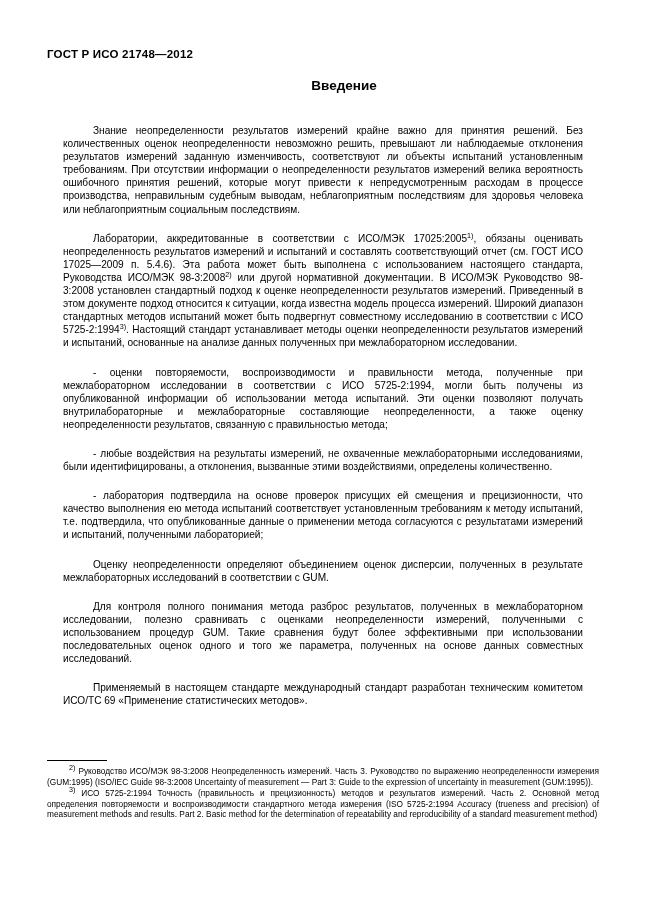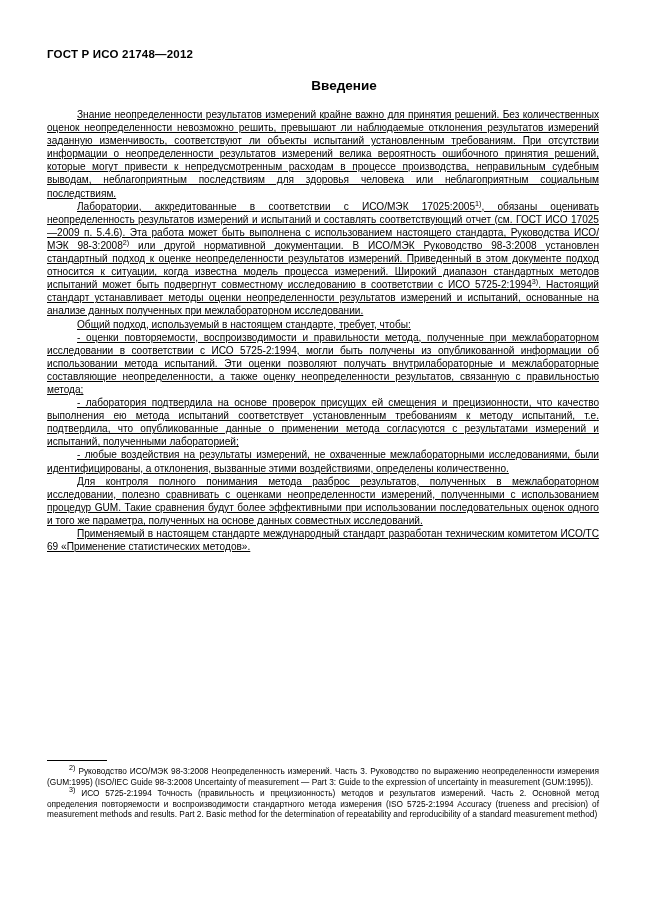--- a/index.html
+++ b/index.html
@@ -43,23 +43,22 @@
   .body-text {
     position: absolute;
     left: 47px;
     top: 108px;
     width: 552px;
     font-size: 10.1px;
     line-height: 13.1px;
     text-align: justify;
   }
   .body-text p {
-    margin: 0;
+    margin: 16px;
     text-indent: 30px;
-    text-decoration: underline;
   }
   .body-text p.dash {
     text-indent: 30px;
   }
   sup {
     font-size: 7.2px;
     vertical-align: super;
     line-height: 0;
   }
   .footnote-rule {
@@ -96,24 +95,24 @@
 
 <div class="page">
 
   <div class="header-std">ГОСТ Р ИСО 21748—2012</div>
 
   <div class="title">Введение</div>
 
   <div class="body-text">
     <p>Знание неопределенности результатов измерений крайне важно для принятия решений. Без количественных оценок неопределенности невозможно решить, превышают ли наблюдаемые отклонения результатов измерений заданную изменчивость, соответствуют ли объекты испытаний установленным требованиям. При отсутствии информации о неопределенности результатов измерений велика вероятность ошибочного принятия решений, которые могут привести к непредусмотренным расходам в процессе производства, неправильным судебным выводам, неблагоприятным последствиям для здоровья человека или неблагоприятным социальным последствиям.</p>
     <p>Лаборатории, аккредитованные в соответствии с ИСО/МЭК 17025:2005<sup>1)</sup>, обязаны оценивать неопределенность результатов измерений и испытаний и составлять соответствующий отчет (см. ГОСТ ИСО 17025—2009 п. 5.4.6). Эта работа может быть выполнена с использованием настоящего стандарта, Руководства ИСО/МЭК 98-3:2008<sup>2)</sup> или другой нормативной документации. В ИСО/МЭК Руководство 98-3:2008 установлен стандартный подход к оценке неопределенности результатов измерений. Приведенный в этом документе подход относится к ситуации, когда известна модель процесса измерений. Широкий диапазон стандартных методов испытаний может быть подвергнут совместному исследованию в соответствии с ИСО 5725-2:1994<sup>3)</sup>. Настоящий стандарт устанавливает методы оценки неопределенности результатов измерений и испытаний, основанные на анализе данных полученных при межлабораторном исследовании.</p>
-    <p>Общий подход, используемый в настоящем стандарте, требует, чтобы:</p>
     <p class="dash">- оценки повторяемости, воспроизводимости и правильности метода, полученные при межлабораторном исследовании в соответствии с ИСО 5725-2:1994, могли быть получены из опубликованной информации об использовании метода испытаний. Эти оценки позволяют получать внутрилабораторные и межлабораторные составляющие неопределенности, а также оценку неопределенности результатов, связанную с правильностью метода;</p>
+    <p class="dash">- любые воздействия на результаты измерений, не охваченные межлабораторными исследованиями, были идентифицированы, а отклонения, вызванные этими воздействиями, определены количественно.</p>
     <p class="dash">- лаборатория подтвердила на основе проверок присущих ей смещения и прецизионности, что качество выполнения ею метода испытаний соответствует установленным требованиям к методу испытаний, т.е. подтвердила, что опубликованные данные о применении метода согласуются с результатами измерений и испытаний, полученными лабораторией;</p>
-    <p class="dash">- любые воздействия на результаты измерений, не охваченные межлабораторными исследованиями, были идентифицированы, а отклонения, вызванные этими воздействиями, определены количественно.</p>
+    <p>Оценку неопределенности определяют объединением оценок дисперсии, полученных в результате межлабораторных исследований в соответствии с GUM.</p>
     <p>Для контроля полного понимания метода разброс результатов, полученных в межлабораторном исследовании, полезно сравнивать с оценками неопределенности измерений, полученными с использованием процедур GUM. Такие сравнения будут более эффективными при использовании последовательных оценок одного и того же параметра, полученных на основе данных совместных исследований.</p>
     <p>Применяемый в настоящем стандарте международный стандарт разработан техническим комитетом ИСО/ТС 69 «Применение статистических методов».</p>
   </div>
 
   <div class="footnote-rule"></div>
 
   <div class="footnotes">
     <p><sup>2)</sup>  Руководство ИСО/МЭК 98-3:2008 Неопределенность измерений. Часть 3. Руководство по выражению неопределенности измерения (GUM:1995) (ISO/IEC Guide 98-3:2008 Uncertainty of measurement — Part 3: Guide to the expression of uncertainty in measurement (GUM:1995)).</p>
     <p><sup>3)</sup> ИСО 5725-2:1994 Точность (правильность и прецизионность) методов и результатов измерений. Часть 2. Основной метод определения повторяемости и воспроизводимости стандартного метода измерения (ISO 5725-2:1994 Accuracy (trueness and precision) of measurement methods and results. Part 2. Basic method for the determination of repeatability and reproducibility of a standard measurement method)</p>
   </div>

